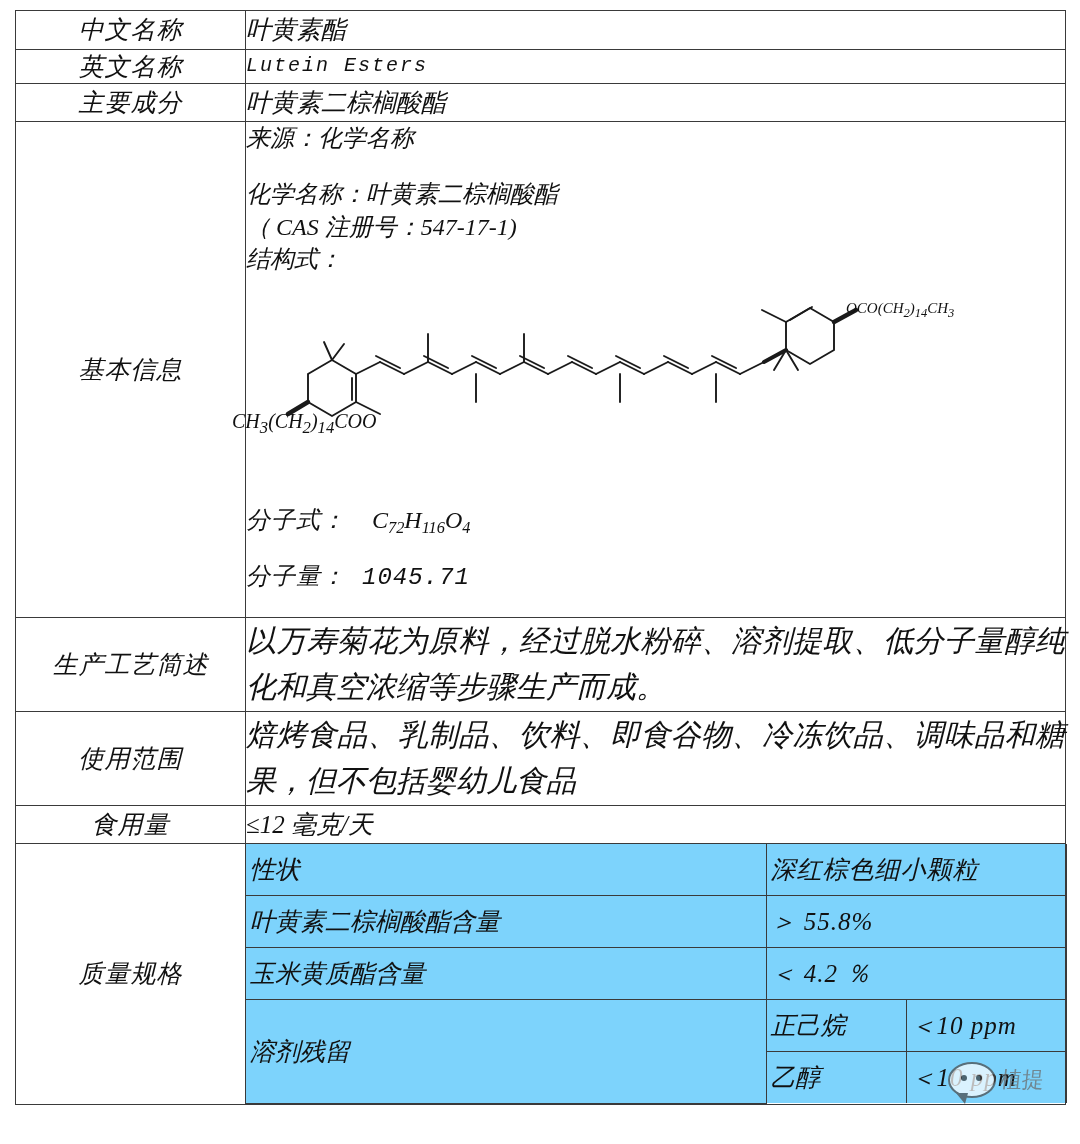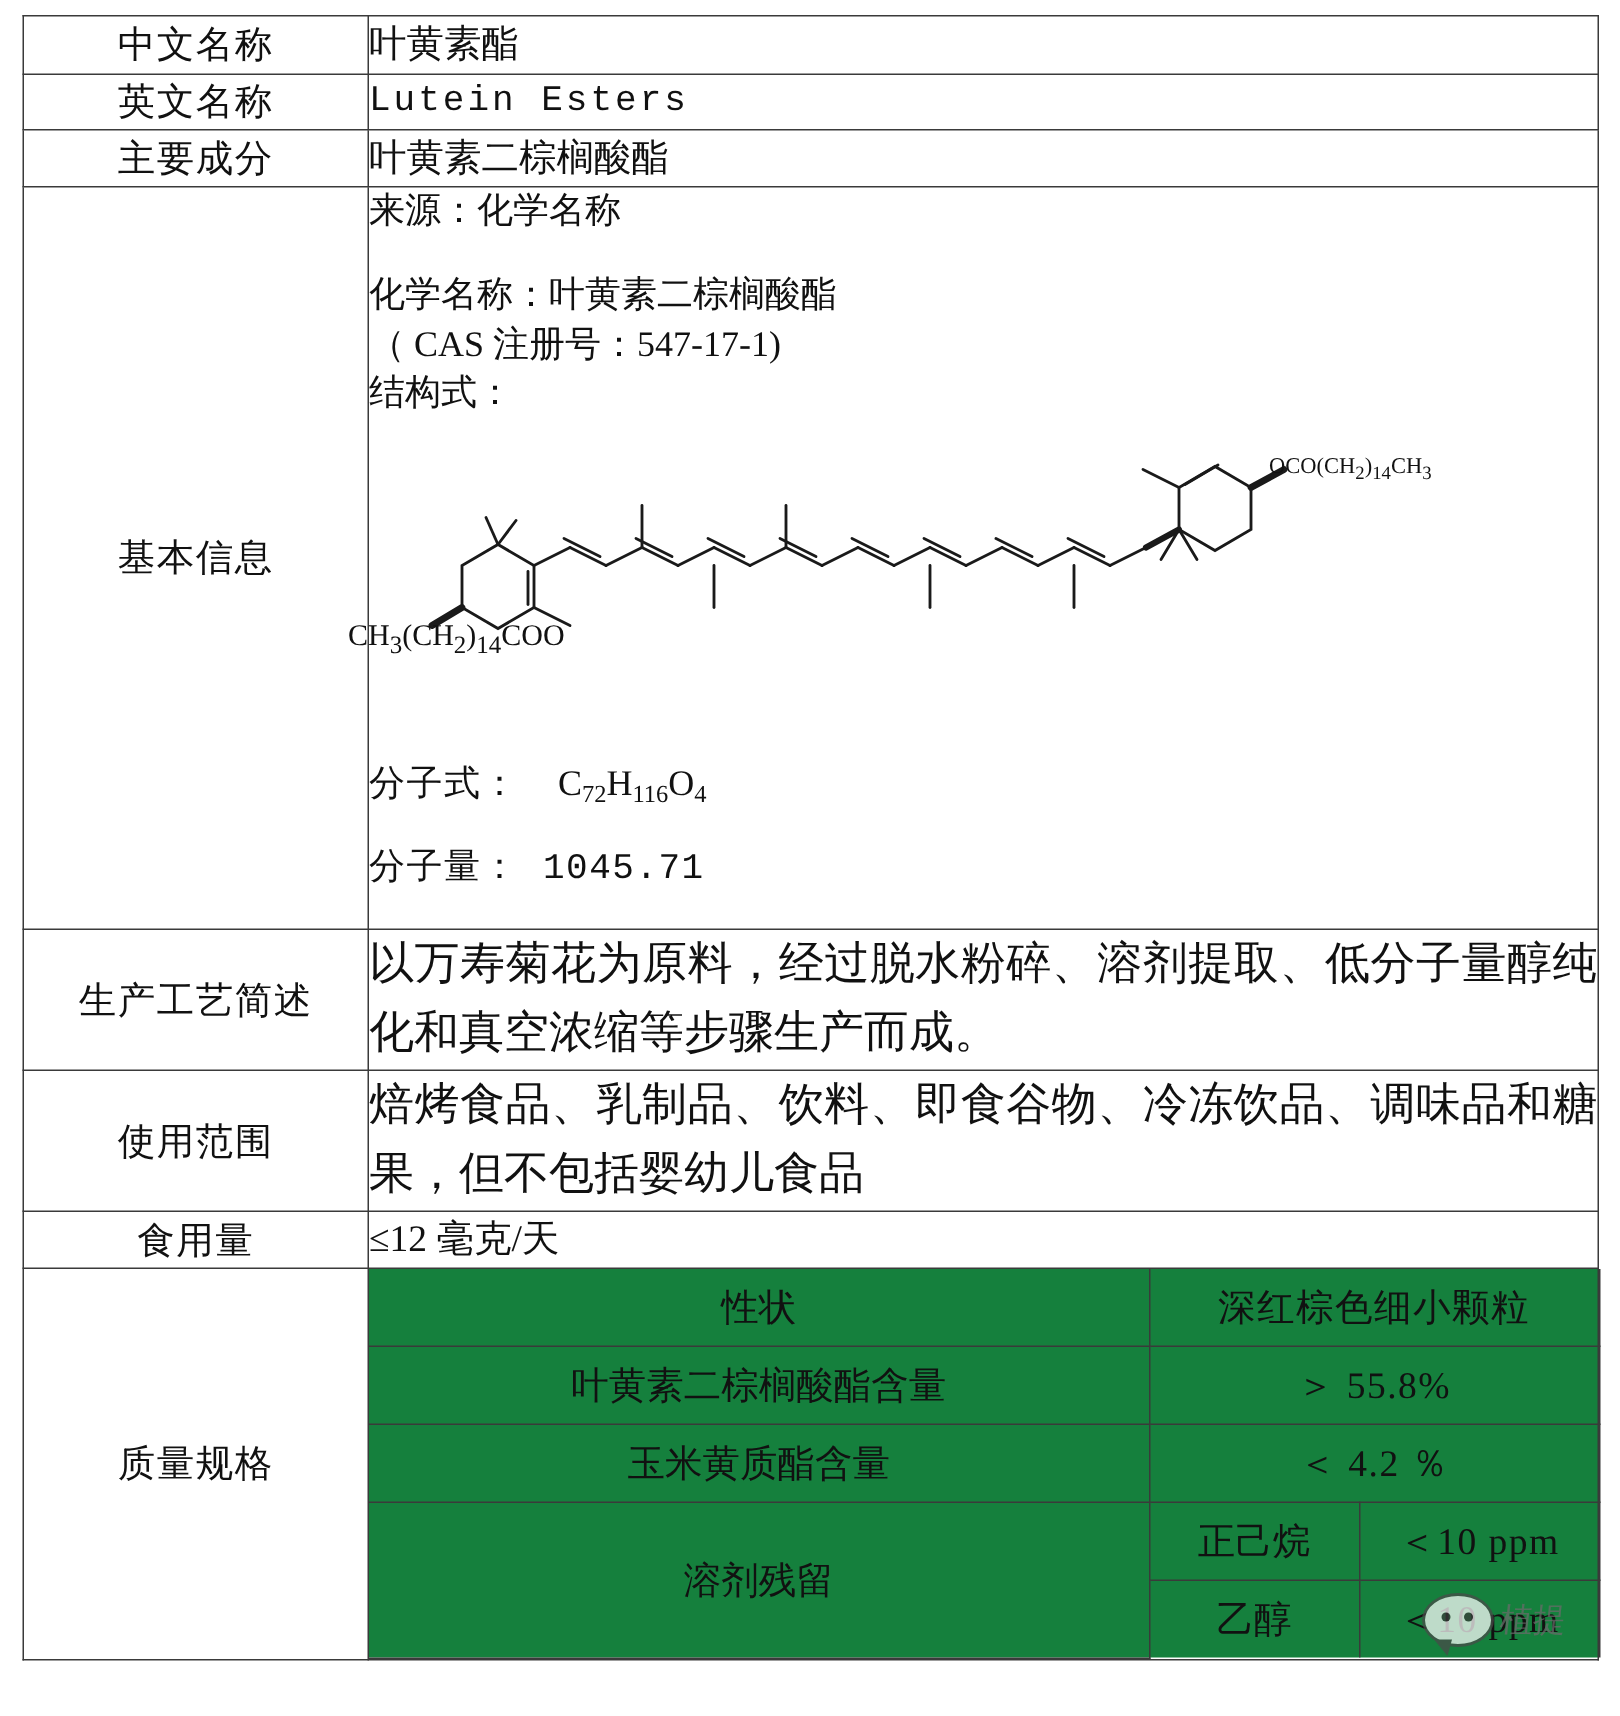--- a/index.html
+++ b/index.html
@@ -22,20 +22,21 @@
     background: #ffffff;
   }
 
   table.spec {
     position: absolute;
     left: 15px;
     top: 10px;
     width: 1050px;
     border-collapse: collapse;
     table-layout: fixed;
+    font-style: italic;
   }
 
   table.spec td {
     border: 1.5px solid #3a3a3a;
     padding: 0;
     vertical-align: middle;
     background: #ffffff;
   }
 
   
@@ -52,21 +53,21 @@
 
   
   td.val {
     font-size: 25px;
     padding: 6px 10px 6px 12px;
     line-height: 1.5;
   }
 
   td.val.mono {
     font-family: "Liberation Mono", "DejaVu Sans Mono", monospace;
-    font-size: 24px;
+    font-size: 20px;
     letter-spacing: 2px;
     margin-left: 28px;
   }
 
   
   td.basic {
     padding: 10px 10px 10px 14px;
     font-size: 24px;
     line-height: 1.35;
     vertical-align: top;
@@ -113,23 +114,23 @@
 
   
   table.qual {
     width: 100%;
     border-collapse: collapse;
     table-layout: fixed;
   }
   table.qual td {
     border: 1.5px solid #3a3a3a;
     font-size: 25px;
-    text-align: center;
+    text-align: left;
     padding: 9px 4px;
-    background: #15803d;
+    background: #7dd3fc;
   }
   table.qual td.noleft { border-left: none; }
   table.qual td.notop { border-top: none; }
   table.qual td.nobottom { border-bottom: none; }
   td.qualhost { padding: 0; border: none; }
   .spaced { letter-spacing: 1px; margin-left: 43px; }
 
   
   .watermark {
     position: absolute;

